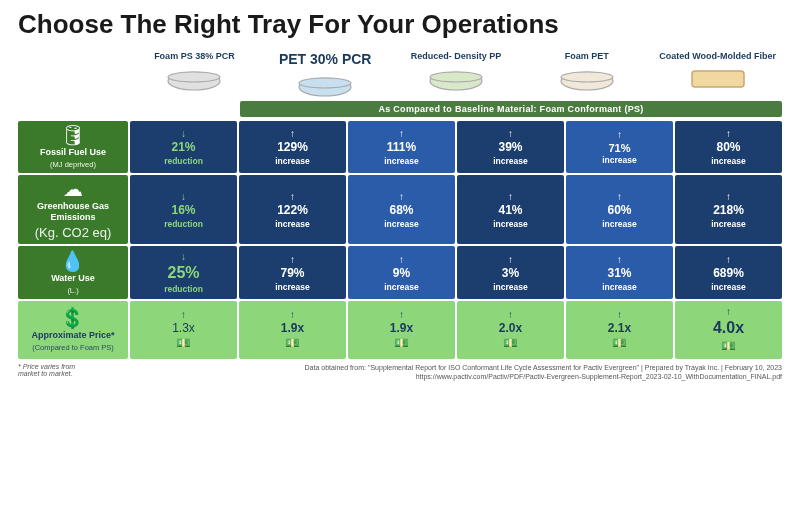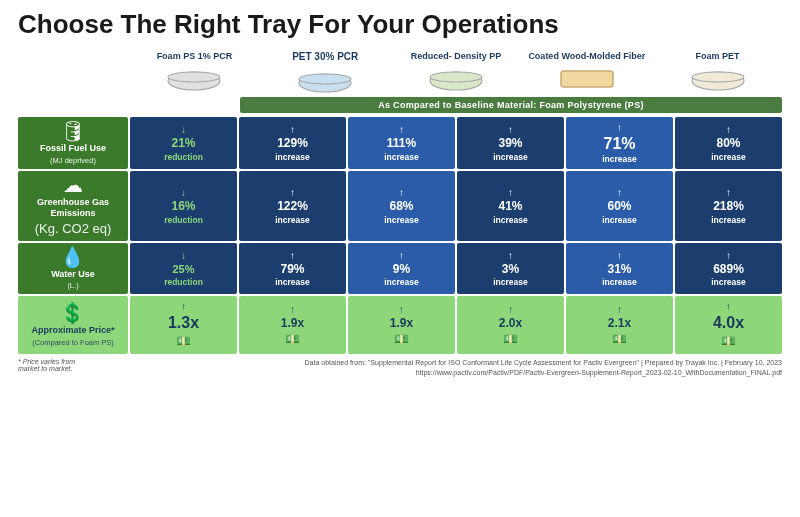--- a/index.html
+++ b/index.html
@@ -96,63 +96,63 @@
   <div class="main-title">Choose The Right Tray For Your Operations</div>
 
   <div class="product-headers">
   </div>
 
   <div style="display:flex; margin-bottom:4px; gap:2px;">
     <div style="width:110px; min-width:110px;"></div>
     <div id="product-cols" style="display:flex; flex:1; gap:2px;">
         <div style="flex: 1 1 0%; display: flex; flex-direction: column; align-items: center; gap: 2px;">
           <div style="font-size: 9px; font-weight: 700; color: rgb(26, 58, 92); text-align: center; line-height: 1.2;">Foam PS
-1% PCR</div>
+38% PCR</div>
           <svg width="60" height="28" viewBox="0 0 60 28">
             <ellipse cx="30" cy="18" rx="26" ry="9" fill="#e0e0e0" stroke="#aaa" stroke-width="1.2"></ellipse>
             <ellipse cx="30" cy="14" rx="26" ry="5" fill="#e0e0e0" stroke="#aaa" stroke-width="1.2"></ellipse>
           </svg>
         </div>
         <div style="flex: 1 1 0%; display: flex; flex-direction: column; align-items: center; gap: 2px;">
-          <div style="font-size: 10px; font-weight: 700; color: rgb(26, 58, 92); text-align: center; line-height: 1.2;">PET
+          <div style="font-size: 14px; font-weight: 700; color: rgb(26, 58, 92); text-align: center; line-height: 1.2;">PET
 30% PCR</div>
           <svg width="60" height="28" viewBox="0 0 60 28">
             <ellipse cx="30" cy="18" rx="26" ry="9" fill="#c8dff0" stroke="#aaa" stroke-width="1.2"></ellipse>
             <ellipse cx="30" cy="14" rx="26" ry="5" fill="#c8dff0" stroke="#aaa" stroke-width="1.2"></ellipse>
           </svg>
         </div>
         <div style="flex: 1 1 0%; display: flex; flex-direction: column; align-items: center; gap: 2px;">
           <div style="font-size: 9px; font-weight: 700; color: rgb(26, 58, 92); text-align: center; line-height: 1.2;">Reduced-
 Density PP</div>
           <svg width="60" height="28" viewBox="0 0 60 28">
             <ellipse cx="30" cy="18" rx="26" ry="9" fill="#d8e8c8" stroke="#aaa" stroke-width="1.2"></ellipse>
             <ellipse cx="30" cy="14" rx="26" ry="5" fill="#d8e8c8" stroke="#aaa" stroke-width="1.2"></ellipse>
+          </svg>
+        </div>
+        <div style="flex: 1 1 0%; display: flex; flex-direction: column; align-items: center; gap: 2px;">
+          <div style="font-size: 9px; font-weight: 700; color: rgb(26, 58, 92); text-align: center; line-height: 1.2;">Foam PET</div>
+          <svg width="60" height="28" viewBox="0 0 60 28">
+            <ellipse cx="30" cy="18" rx="26" ry="9" fill="#f0e8d8" stroke="#aaa" stroke-width="1.2"></ellipse>
+            <ellipse cx="30" cy="14" rx="26" ry="5" fill="#f0e8d8" stroke="#aaa" stroke-width="1.2"></ellipse>
           </svg>
         </div>
         <div style="flex: 1 1 0%; display: flex; flex-direction: column; align-items: center; gap: 2px;">
           <div style="font-size: 9px; font-weight: 700; color: rgb(26, 58, 92); text-align: center; line-height: 1.2;">Coated
 Wood-Molded
 Fiber</div>
           <svg width="60" height="28" viewBox="0 0 60 28">
             <rect x="4" y="8" width="52" height="16" rx="3" ry="3" fill="#f0d8a0" stroke="#c8a870" stroke-width="1.5"></rect>
           </svg>
         </div>
-        <div style="flex: 1 1 0%; display: flex; flex-direction: column; align-items: center; gap: 2px;">
-          <div style="font-size: 9px; font-weight: 700; color: rgb(26, 58, 92); text-align: center; line-height: 1.2;">Foam PET</div>
-          <svg width="60" height="28" viewBox="0 0 60 28">
-            <ellipse cx="30" cy="18" rx="26" ry="9" fill="#f0e8d8" stroke="#aaa" stroke-width="1.2"></ellipse>
-            <ellipse cx="30" cy="14" rx="26" ry="5" fill="#f0e8d8" stroke="#aaa" stroke-width="1.2"></ellipse>
-          </svg>
-        </div>
       </div>
   </div>
 
   <div style="display:flex; gap:2px; margin-bottom:2px;">
     <div style="width:110px; min-width:110px;"></div>
-    <div class="baseline-bar" style="flex:1;">As Compared to Baseline Material: Foam Polystyrene (PS)</div>
+    <div class="baseline-bar" style="flex:1;">As Compared to Baseline Material: Foam Conformant (PS)</div>
   </div>
 
   <div class="table-area" id="table-area">
       <div class="table-row">
         <div class="row-header" style="background: rgb(58, 122, 42); color: rgb(255, 255, 255);">
           <div style="font-size: 20px; line-height: 1;">🛢</div>
           <div style="font-size: 9px; font-weight: 900; line-height: 1.2; color: rgb(255, 255, 255);">Fossil Fuel
 Use</div>
           <div style="font-size: 7.5px; text-align: center; line-height: 1.2; color: rgb(255, 255, 255); opacity: 0.9;">(MJ deprived)</div>
         </div>
@@ -171,21 +171,21 @@
           <span style="font-size: 12px; font-weight: 900;">111%</span>
           <div style="font-size: 8.5px; font-weight: 600;">increase</div>
         </div>
         <div class="data-cell" style="background: rgb(27, 62, 110); color: rgb(255, 255, 255);">
           <span style="font-size: 10px; font-weight: 900;">↑ </span>
           <span style="font-size: 12px; font-weight: 900;">39%</span>
           <div style="font-size: 8.5px; font-weight: 600;">increase</div>
         </div>
         <div class="data-cell" style="background: rgb(42, 92, 170); color: rgb(255, 255, 255);">
           <span style="font-size: 10px; font-weight: 900;">↑ </span>
-          <span style="font-size: 16px; font-weight: 900;">71%</span>
+          <span style="font-size: 11px; font-weight: 900;">71%</span>
           <div style="font-size: 8.5px; font-weight: 600;">increase</div>
         </div>
         <div class="data-cell" style="background: rgb(27, 62, 110); color: rgb(255, 255, 255);">
           <span style="font-size: 10px; font-weight: 900;">↑ </span>
           <span style="font-size: 12px; font-weight: 900;">80%</span>
           <div style="font-size: 8.5px; font-weight: 600;">increase</div>
         </div>
       </div>
       <div class="table-row">
         <div class="row-header" style="background: rgb(58, 122, 42); color: rgb(255, 255, 255);">
@@ -227,21 +227,21 @@
         </div>
       </div>
       <div class="table-row">
         <div class="row-header" style="background: rgb(58, 122, 42); color: rgb(255, 255, 255);">
           <div style="font-size: 20px; line-height: 1;">💧</div>
           <div style="font-size: 9px; font-weight: 900; text-align: left; line-height: 1.2; color: rgb(255, 255, 255);">Water Use</div>
           <div style="font-size: 7.5px; text-align: center; line-height: 1.2; color: rgb(255, 255, 255); opacity: 0.9;">(L.)</div>
         </div>
         <div class="data-cell" style="background: rgb(27, 62, 110); color: rgb(141, 214, 122);">
           <span style="font-size: 10px; font-weight: 900;">↓ </span>
-          <span style="font-size: 11px; font-weight: 900;">25%</span>
+          <span style="font-size: 16px; font-weight: 900;">25%</span>
           <div style="font-size: 8.5px; font-weight: 600;">reduction</div>
         </div>
         <div class="data-cell" style="background: rgb(27, 62, 110); color: rgb(255, 255, 255);">
           <span style="font-size: 10px; font-weight: 900;">↑ </span>
           <span style="font-size: 12px; font-weight: 900;">79%</span>
           <div style="font-size: 8.5px; font-weight: 600;">increase</div>
         </div>
         <div class="data-cell" style="background: rgb(42, 92, 170); color: rgb(255, 255, 255);">
           <span style="font-size: 10px; font-weight: 900;">↑ </span>
           <span style="font-size: 12px; font-weight: 900;">9%</span>
@@ -266,21 +266,21 @@
       <div class="table-row price-row">
         <div class="row-header" style="background: rgb(141, 214, 122); color: rgb(26, 58, 92);">
           <div style="font-size: 20px; line-height: 1;">💲</div>
           <div style="font-size: 9px; font-weight: 900; text-align: center; line-height: 1.2; color: rgb(26, 58, 92);">Approximate
 Price*</div>
           <div style="font-size: 7.5px; text-align: center; line-height: 1.2; color: rgb(26, 58, 92); opacity: 0.9;">(Compared to
 Foam PS)</div>
         </div>
         <div class="data-cell" style="background: rgb(141, 214, 122); color: rgb(26, 58, 92);">
           <span style="font-size: 10px; font-weight: 900;">↑ </span>
-          <span style="font-size: 16px; font-weight: 700;">1.3x</span>
+          <span style="font-size: 12px; font-weight: 400;">1.3x</span>
           <div style="font-size: 12px;">💵</div>
         </div>
         <div class="data-cell" style="background: rgb(141, 214, 122); color: rgb(26, 58, 92);">
           <span style="font-size: 10px; font-weight: 900;">↑ </span>
           <span style="font-size: 12px; font-weight: 900;">1.9x</span>
           <div style="font-size: 12px;">💵</div>
         </div>
         <div class="data-cell" style="background: rgb(141, 214, 122); color: rgb(26, 58, 92);">
           <span style="font-size: 10px; font-weight: 900;">↑ </span>
           <span style="font-size: 12px; font-weight: 900;">1.9x</span>

